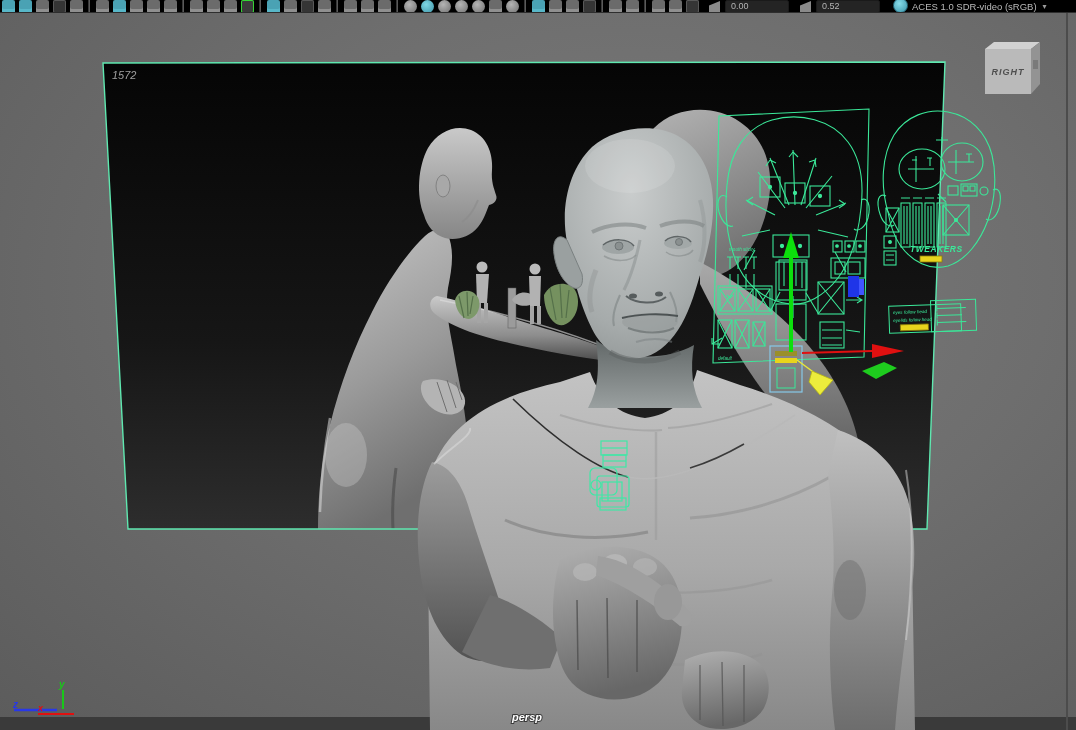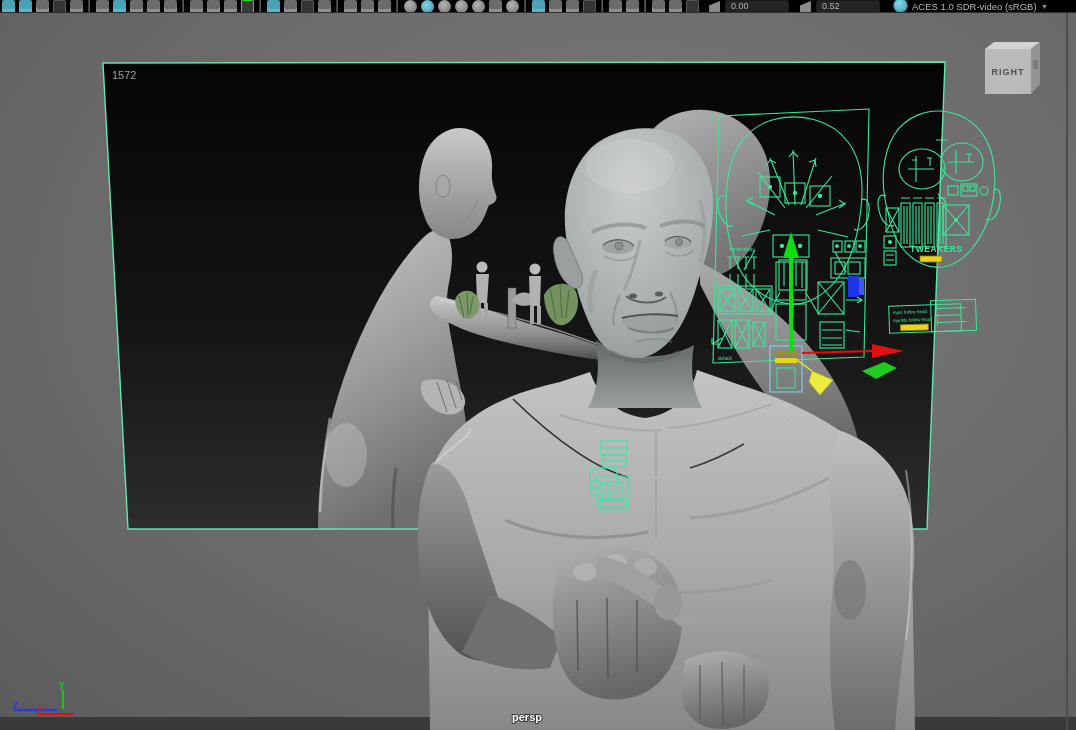--- a/index.html
+++ b/index.html
@@ -23,21 +23,21 @@
   .tb-field{height:11px;min-width:52px;background:#242424;border:1px solid #1a1a1a;border-radius:2px;
             color:#b4b4b4;font-size:9px;line-height:11px;padding:0 5px;margin:0 3px;flex:none;}
   .tb-fieldicon{width:11px;height:11px;background:#8a8a8a;margin:0 2px 1px 8px;flex:none;
                 clip-path:polygon(0 40%,100% 0,100% 100%,0 100%);}
   .tb-cm{width:13px;height:13px;border-radius:50%;flex:none;margin:0 4px 0 10px;
          background:radial-gradient(circle at 40% 35%,#86dcea,#3b93a8);border:1px solid #2a6e80;}
   .tb-transform{color:#b9b9b9;font-size:9.5px;line-height:13px;white-space:nowrap;}
   .tb-caret{color:#9a9a9a;font-size:8px;margin-left:6px;line-height:13px;}
   
   .viewport{position:absolute;left:0;top:13px;width:1076px;height:704px;
-            background:radial-gradient(ellipse at 58% 38%, #7b7b7b 0%, #6e6e6e 48%, #5c5c5c 100%);}
+            background:radial-gradient(ellipse at 58% 38%, #7b7b7b 0%, #6e6e6e 48%, #5c5c5c 100%);font-style:italic;}
   .viewport svg{position:absolute;left:0;top:0;}
   .vp-right-edge{position:absolute;right:8px;top:0;width:2px;height:717px;background:#4c4c4c;}
   .tiny{font-size:4.6px;fill:#3be899;}
 </style>
 </head>
 <body>
 <div class="app">
 
   <div class="toolbar">
     <div class="tb-inner">

